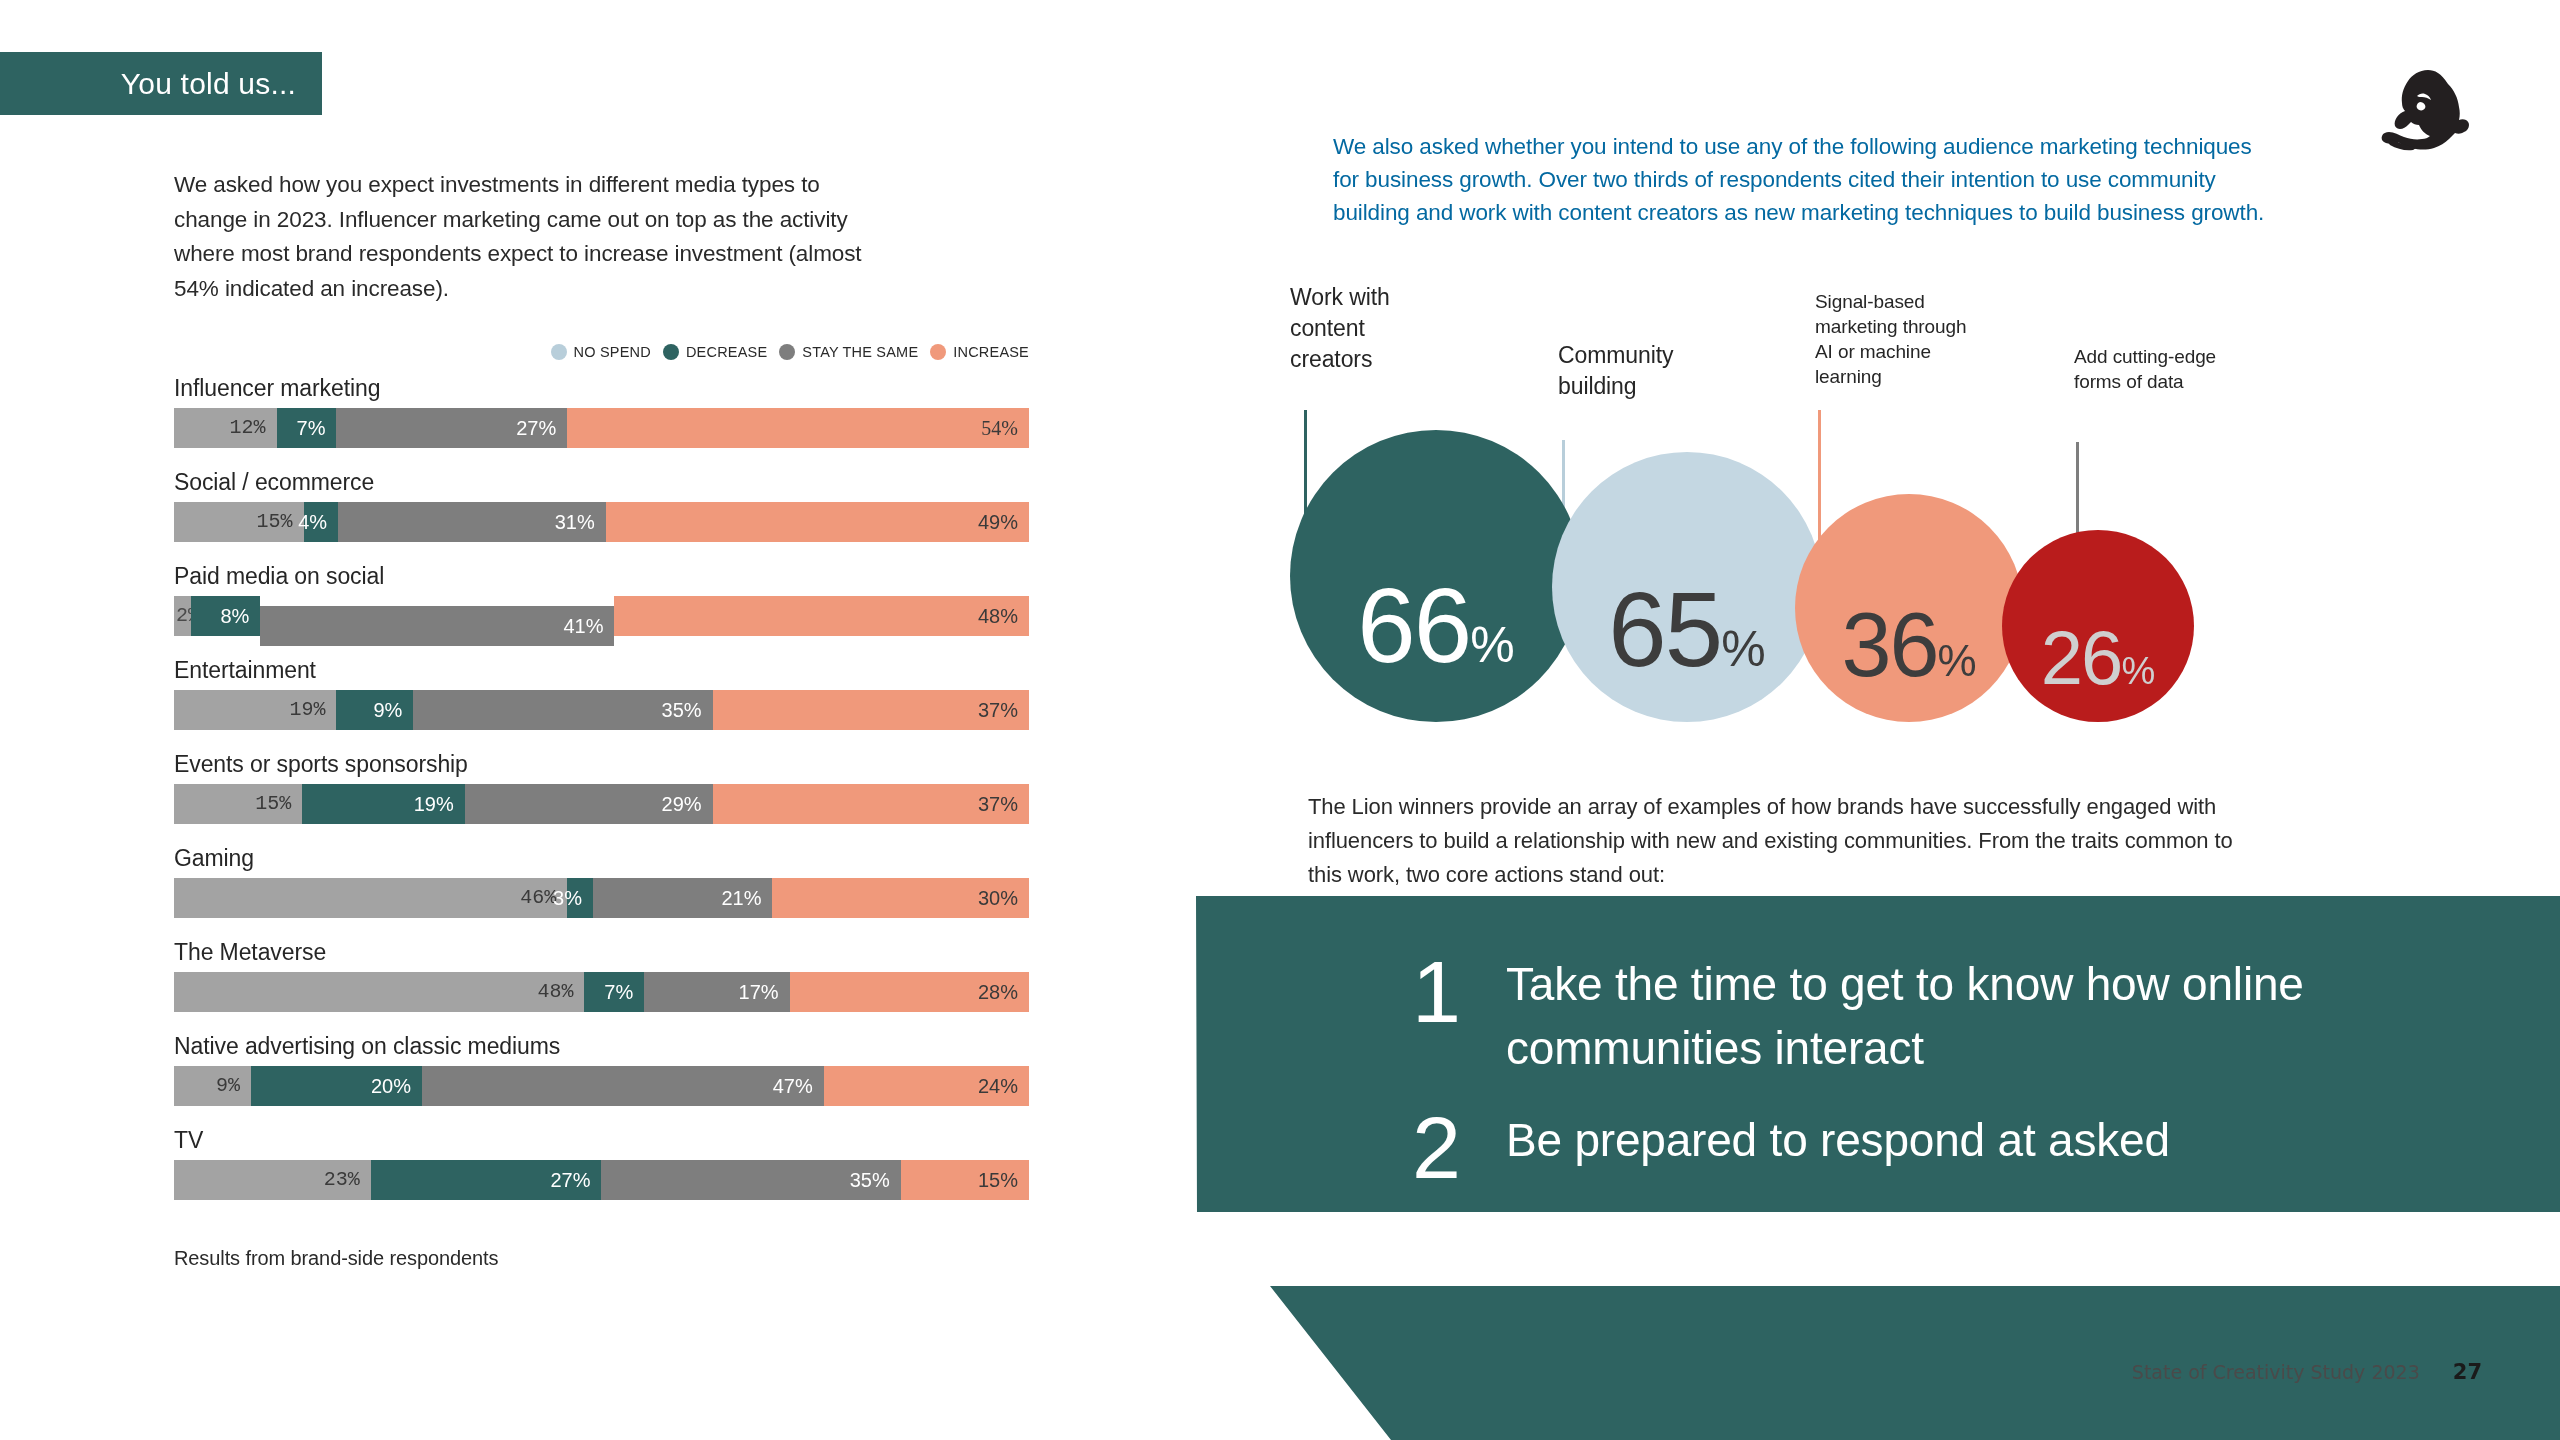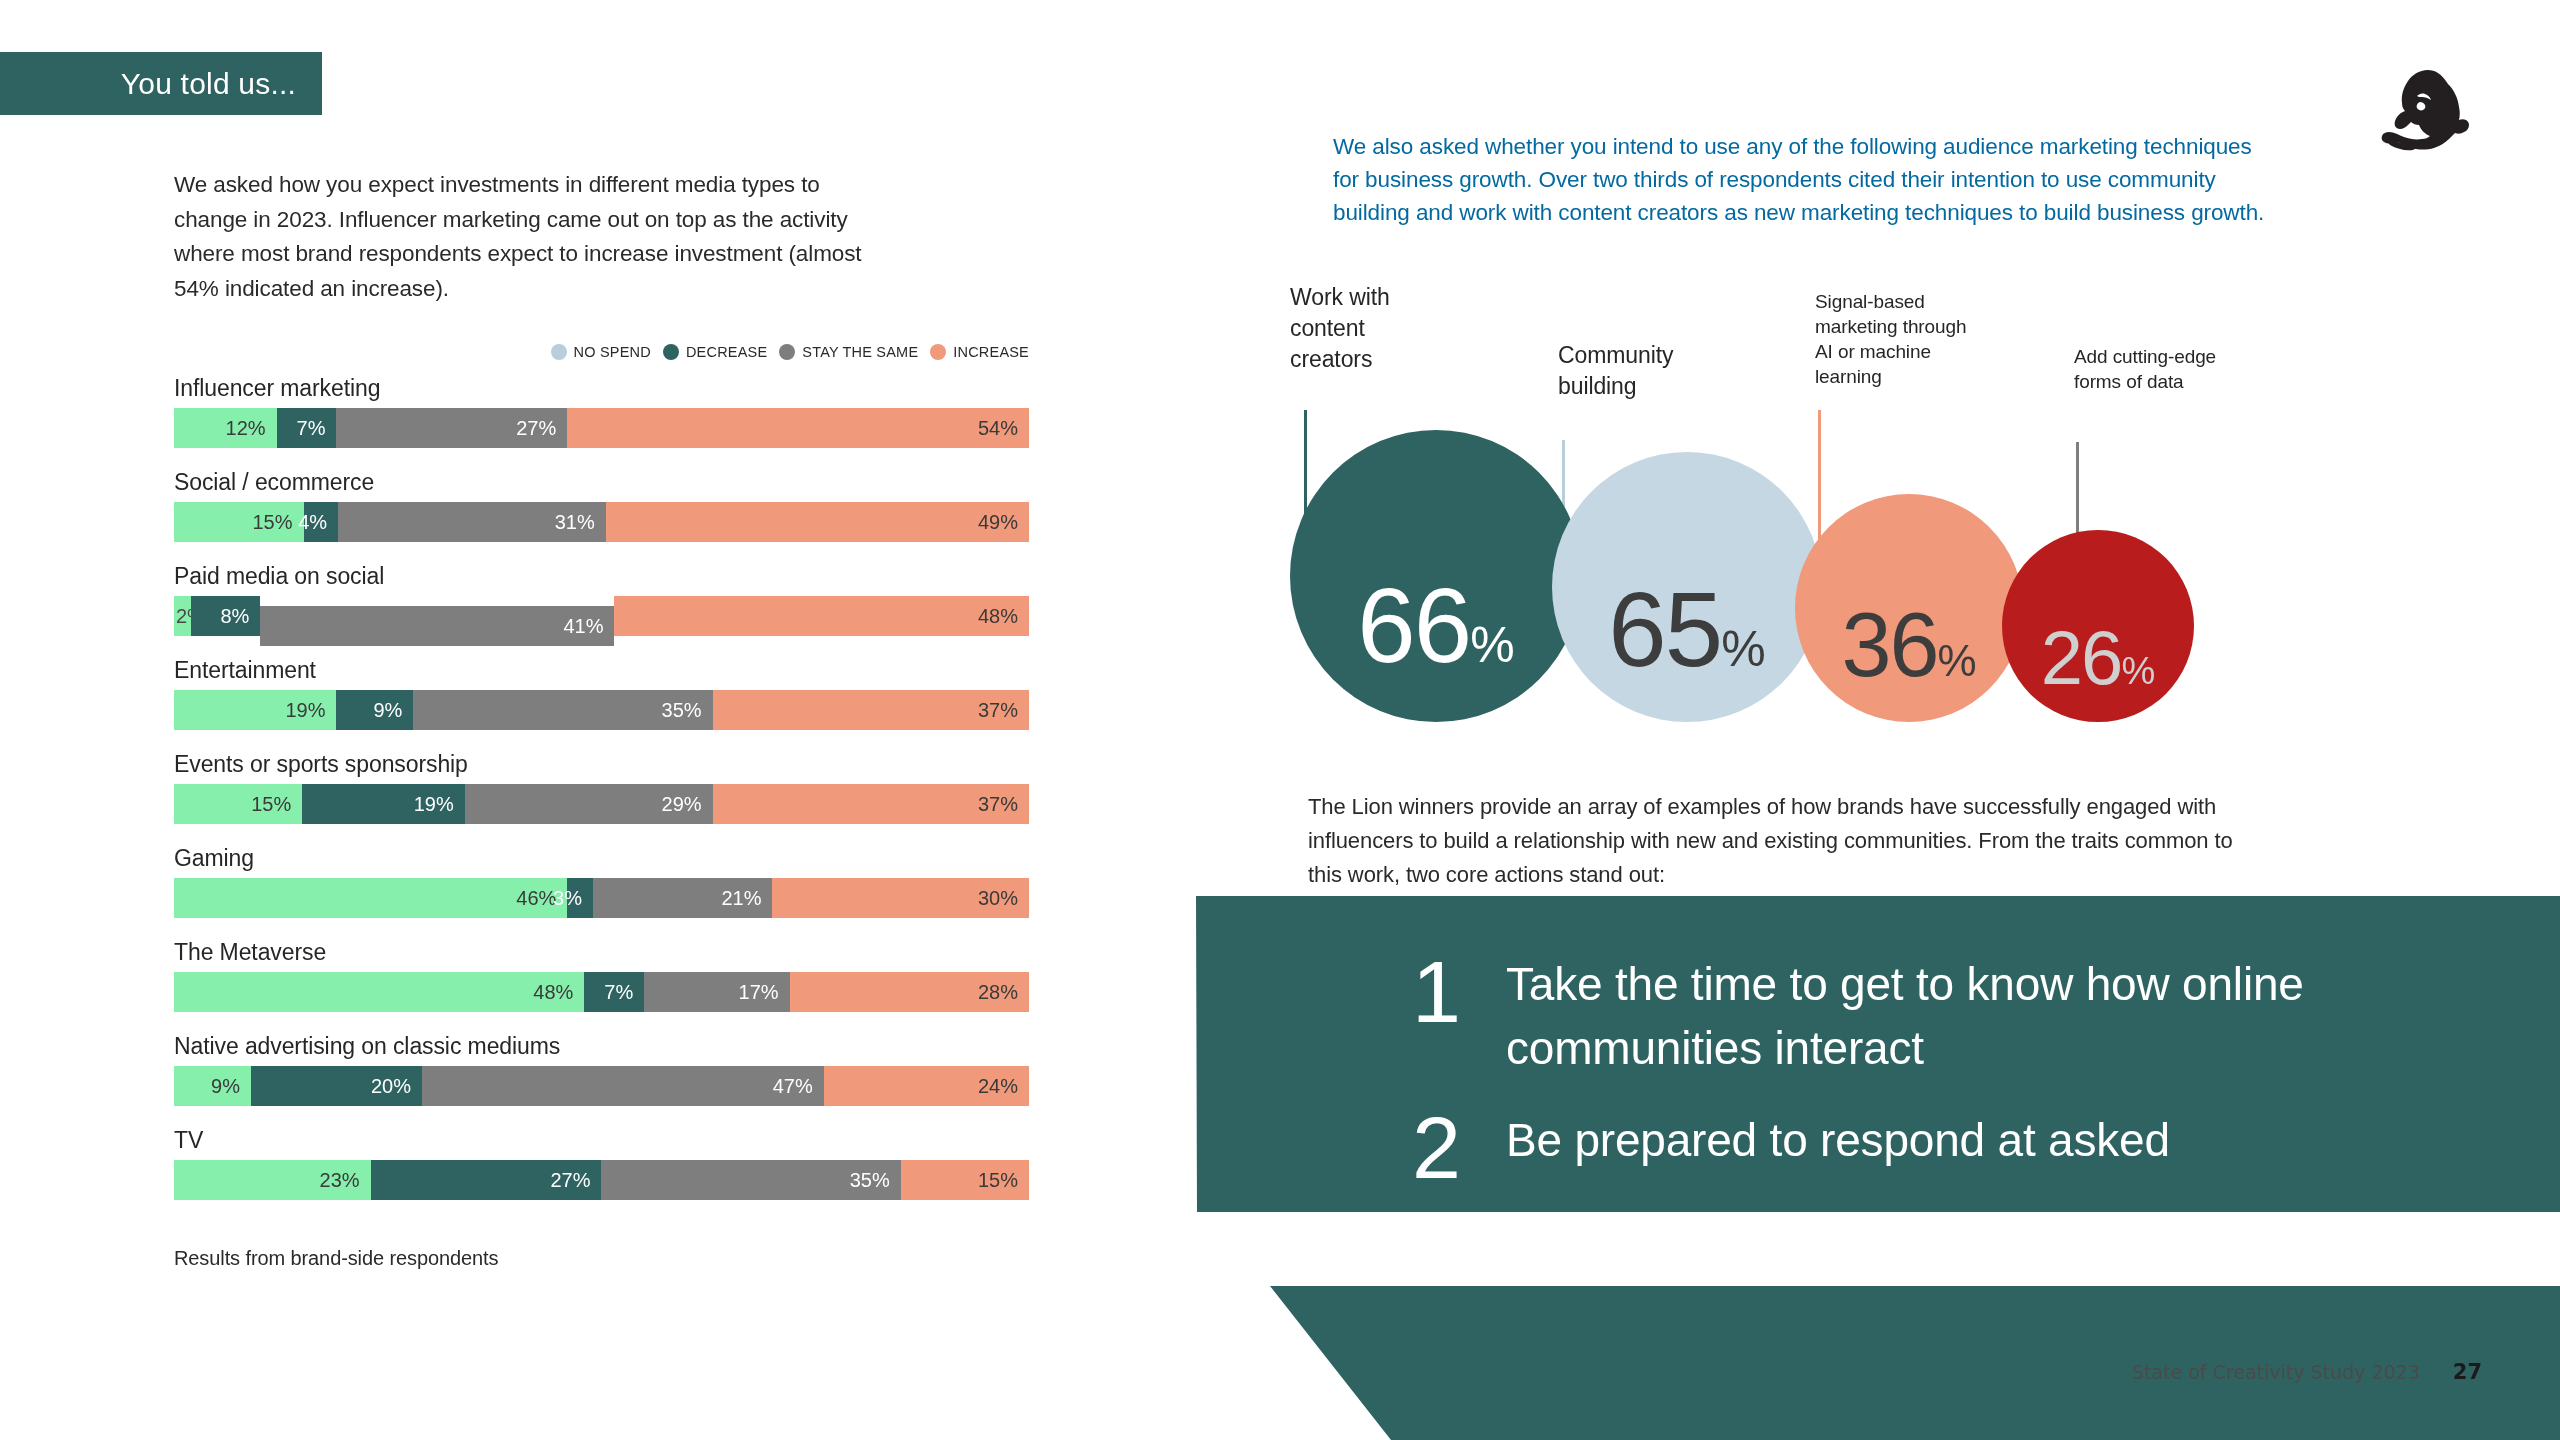--- a/index.html
+++ b/index.html
@@ -87,21 +87,21 @@
   }
   .seg span {
     font-size: 20px; font-weight: 300;
     padding-right: 11px; white-space: nowrap;
     line-height: 1;
   }
   .seg.outside-left span {
     position: absolute; left: 2px; padding-right: 0;
     color: #4a4a4a;
   }
-  .c-nospend  { background: #86efac; }
+  .c-nospend  { background: #a3a3a3; font-family: Liberation Mono, monospace; }
   .c-decrease { background: #2E6361; }
   .c-same     { background: #7E7E7E; }
   .c-increase { background: #F0997B; }
   .t-white { color: #ffffff; }
   .t-dark  { color: #3a3a3a; }
 
   #left-footnote {
     margin-top: 47px;
     font-size: 20px; font-weight: 300; color: #2a2a2a;
     letter-spacing: -.1px;
@@ -249,21 +249,21 @@
           <div class="bar-track">
             <div class="seg c-nospend" style="width: 12%;">
               <span class="t-dark">12%</span>
             </div>
             <div class="seg c-decrease" style="width: 7%;">
               <span class="t-white">7%</span>
             </div>
             <div class="seg c-same" style="width: 27%;">
               <span class="t-white">27%</span>
             </div>
-            <div class="seg c-increase" style="width: 54%;">
+            <div class="seg c-increase" style="width: 54%; font-family: Liberation Serif, serif;">
               <span class="t-dark">54%</span>
             </div>
           </div>
         </div>
         <div class="bar-row">
           <div class="bar-title">Social / ecommerce</div>
           <div class="bar-track">
             <div class="seg c-nospend" style="width: 15.1515%;">
               <span class="t-dark">15%</span>
             </div>

